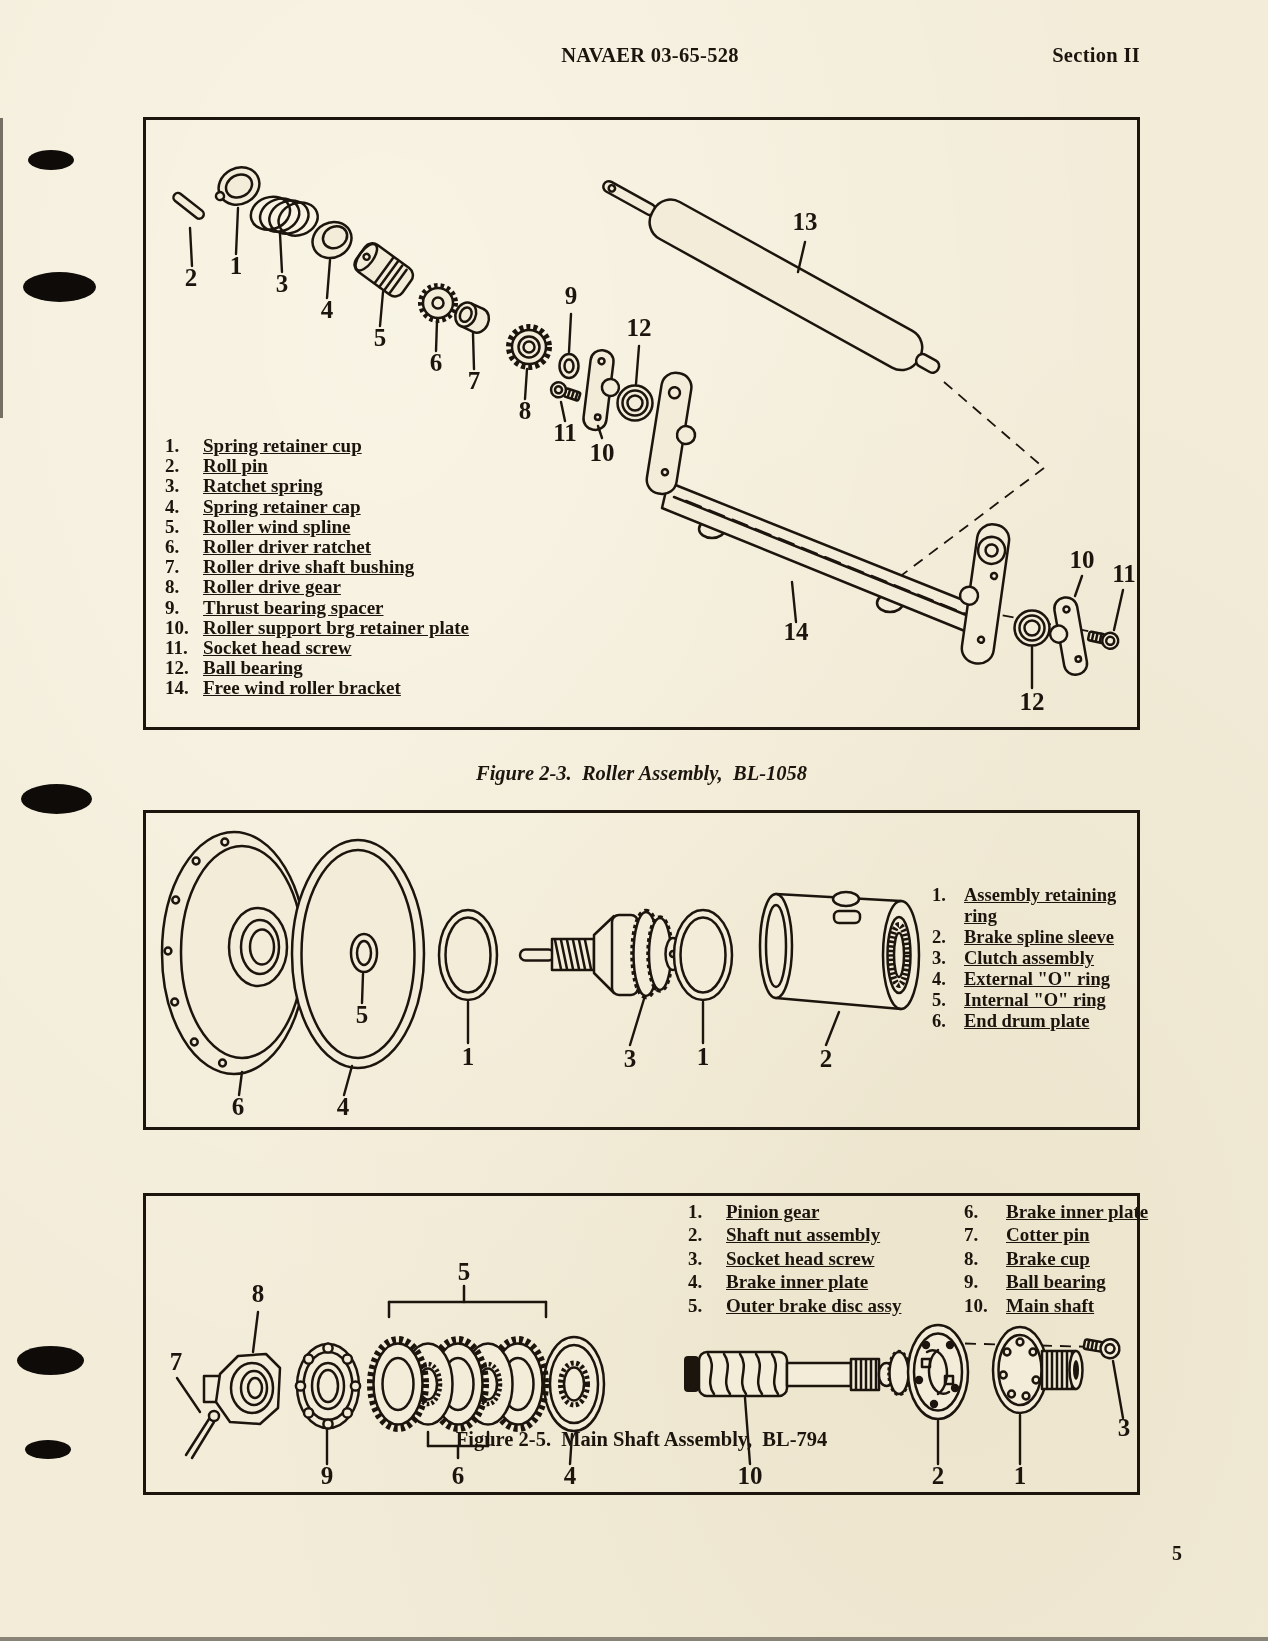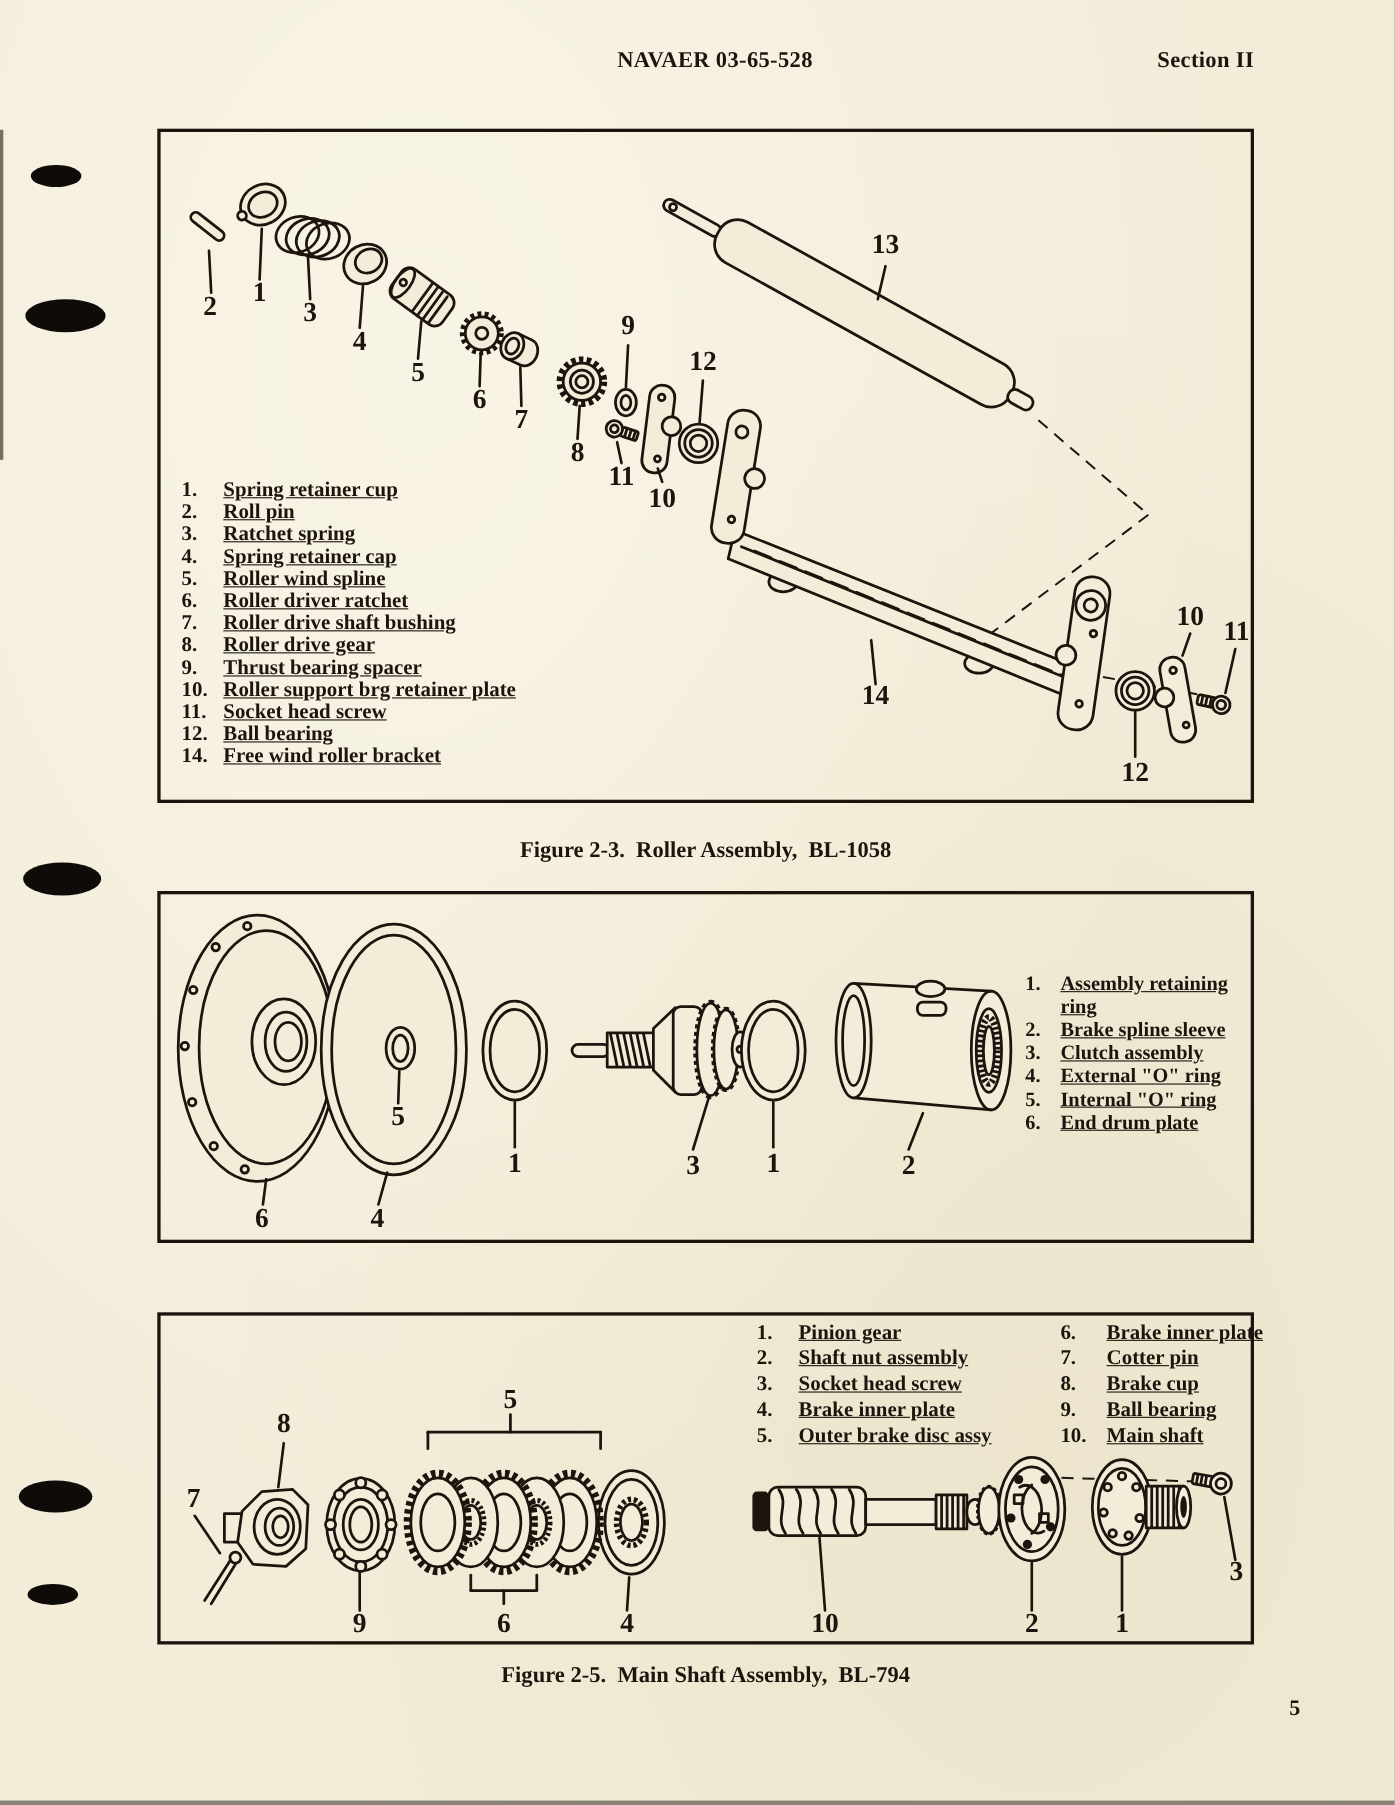--- a/index.html
+++ b/index.html
@@ -16,21 +16,21 @@
   .hdr{position:absolute;font-weight:bold;font-size:20.5px;letter-spacing:.3px;}
   .hdr-doc{left:450px;top:44px;width:400px;text-align:center;}
   .hdr-sec{right:128px;top:44px;}
   .figbox{position:absolute;border:3px solid #1b150e;background:transparent;}
   .fb23{left:143px;top:117px;width:991px;height:607px;}
   .fb24{left:143px;top:810px;width:991px;height:314px;}
   .fb25{left:143px;top:1193px;width:991px;height:296px;}
   .figbox svg{position:absolute;left:0;top:0;}
   .caption{position:absolute;left:143px;width:997px;text-align:center;
            font-weight:bold;font-size:20.5px;white-space:pre;}
-  .cap23{top:762px;} .cap24{top:1146px;} .cap25{top:1512px;}
+  .cap23{top:762px;font-style:italic;} .cap24{top:1146px;} .cap25{top:1428px;}
   .pagenum{position:absolute;left:1172px;top:1542px;font-weight:bold;font-size:20px;}
   .bindmark{position:absolute;background:#0e0b08;border-radius:50%;}
   .edgeart{position:absolute;left:0;top:118px;width:3px;height:300px;background:#2e2820;opacity:.65;}
   
   .plist{position:absolute;font-weight:bold;font-size:19px;line-height:20.2px;}
   .pl23{left:19px;top:316px;width:420px;}
   .pl24{left:786px;top:72px;width:200px;font-size:18.5px;line-height:21px;}
   .pl25{top:4px;width:260px;line-height:23.4px;}
   .pl25a{left:542px;} .pl25b{left:818px;width:220px;}
   .pl-item{display:flex;}

